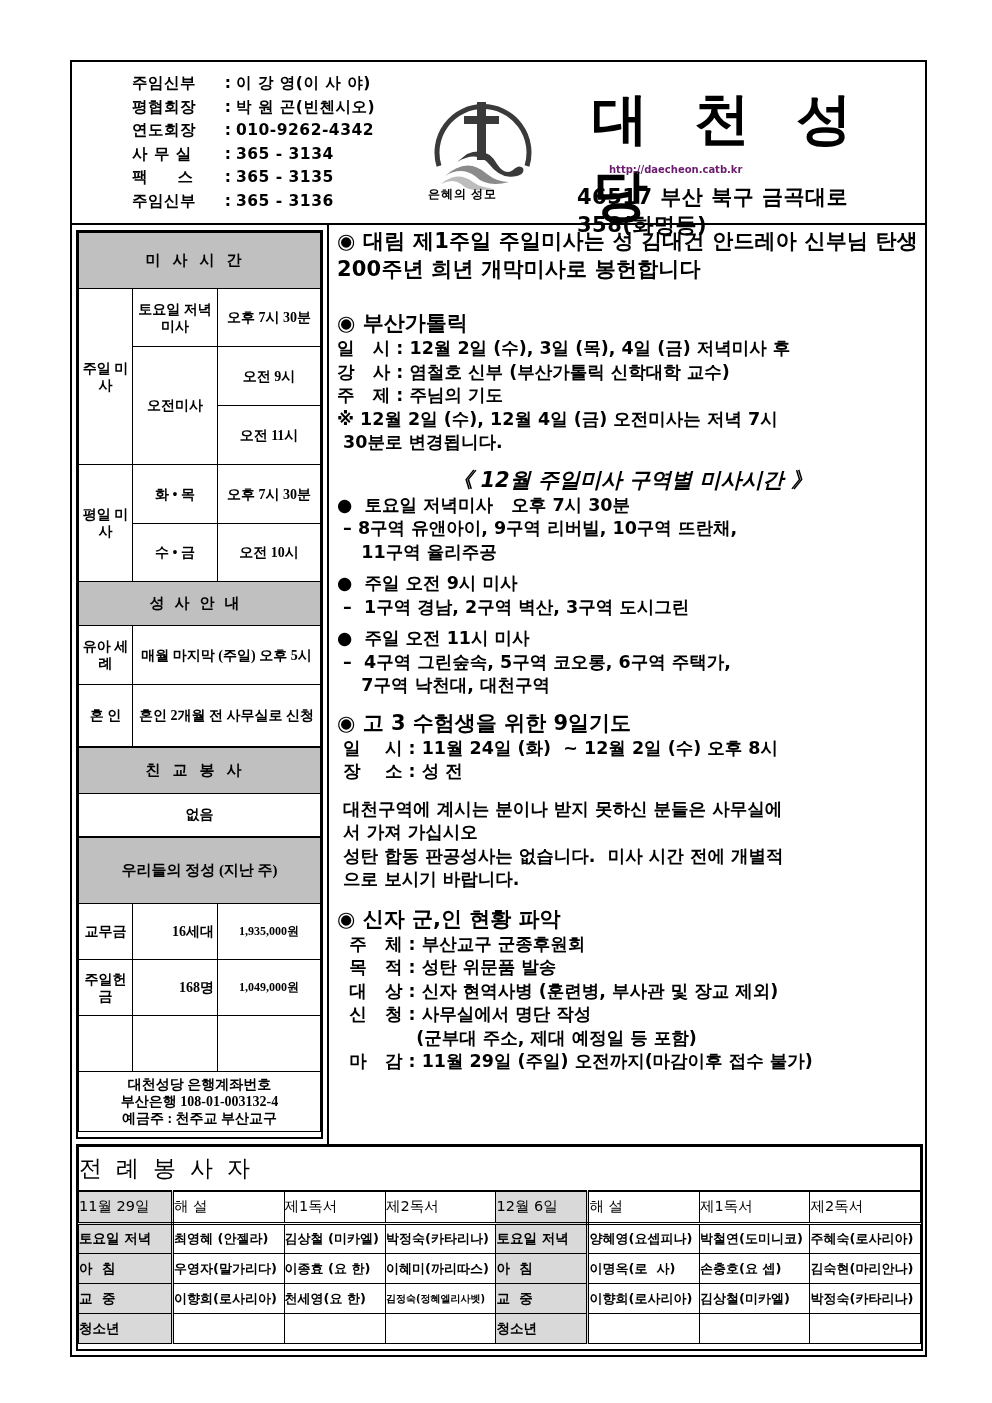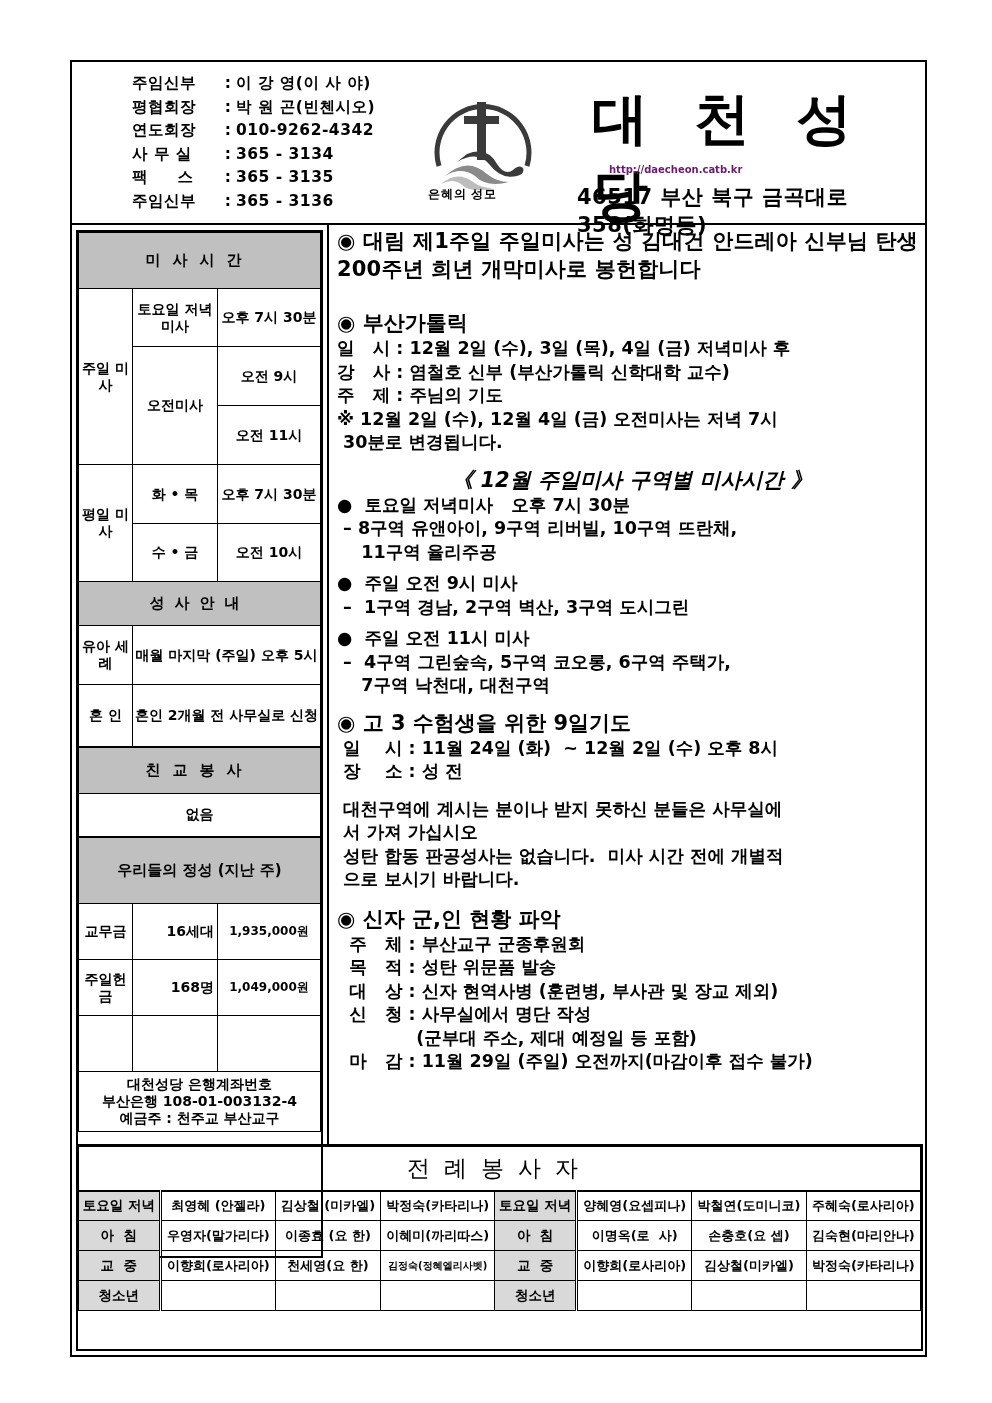--- a/index.html
+++ b/index.html
@@ -9,36 +9,36 @@
     .info { position: absolute; left: 20px; top: 10px; font-size: 15.5px; font-weight: bold; line-height: 23.5px; letter-spacing: 0.5px; }
     .info .row { display: flex; white-space: nowrap; }
     .info .k { width: 88px; display: inline-block; margin-left: 40px; }
     .info .sep { width: 16px; display: inline-block; text-align: center; }
     .logo { position: absolute; left: 355px; top: 22px; width: 110px; height: 120px; }
     .logo-cap { position: absolute; left: 356px; top: 124px; font-size: 12px; font-weight: bold; letter-spacing: 1px; font-family: Liberation Serif, serif; }
     .title { position: absolute; left: 520px; top: 20px; font-size: 56px; font-weight: bold; letter-spacing: 46px; }
     .url { position: absolute; left: 537px; top: 102px; font-size: 10px; color: #6a1b6e; font-weight: bold; }
     .addr { position: absolute; left: 505px; top: 121px; font-size: 21px; font-weight: bold; letter-spacing: 0.5px; }
 
-    .left { position: absolute; left: 4px; top: 168px; width: 247px; height: 1028px; border: 2px solid #000; }
+    .left { position: absolute; left: 4px; top: 168px; width: 247px; height: 909px; border: 2px solid #000; font-family: Liberation Serif, serif; }
     .right-div { position: absolute; left: 255px; top: 163px; width: 2px; height: 919px; background:#000; }
     table { border-collapse: collapse; width: 100%; }
     .left td { border: 1px solid #000; text-align: center; vertical-align: middle; font-size: 14px; font-weight: bold; line-height: 17px; }
     .gray { background: #c0c0c0; }
     .left .hdr { font-size: 15px; letter-spacing: 12px; height: 56px; }
     .bank { font-size: 14.5px; line-height: 17px; padding: 4px 0; }
 
     .main { position: absolute; left: 265px; top: 165px; width: 590px; font-weight: bold; }
     .big { font-size: 21px; line-height: 28px; letter-spacing: 0.2px; }
     .h2 { font-size: 21px; line-height: 27px; }
     .line { font-size: 17.5px; line-height: 23.5px; white-space: nowrap; }
     .center { text-align: center; font-style: italic; }
 
     .bottom { position: absolute; left: 4px; top: 1082px; width: 847px; height: 207px; border: 2px solid #000; }
-    .bt td { border: 1px solid #000; text-align: center; font-size: 13px; font-weight: bold; height: 30px; }
+    .bt td { border: 1px solid #000; text-align: left; font-size: 13px; font-weight: bold; height: 30px; }
     .bt .title-row td { height: 44px; font-size: 23px; font-weight: normal; letter-spacing: 14px; border-bottom: 2px solid #000; }
     .bt .lab { background: #d9d9d9; font-size: 13.5px; }
     .bt .hd td { font-size: 14.5px; font-weight: normal; height: 33px; border-bottom: 3px double #000; }
     .bt .hd td.lab { font-weight: normal; }
     .dbl { border-right: 3px double #000 !important; }
     .tiny { font-size: 10px !important; }
   </style>
 </head>
 <body>
 
@@ -203,20 +203,30 @@
     <div class="line" style="white-space:pre">             (군부대 주소, 제대 예정일 등 포함)</div>
     <div class="line" style="white-space:pre">  마   감 : 11월 29일 (주일) 오전까지(마감이후 접수 불가)</div>
   </div>
 
   <div class="bottom">
     <table class="bt">
       <tbody>
           <tr class="title-row">
             <td colspan="8">전례봉사자</td>
           </tr>
+      <tr class="hd">
+        <td class="lab dbl" style="width:94px">11월 29일</td>
+        <td>해 설</td>
+        <td>제1독서</td>
+        <td>제2독서</td>
+        <td class="lab dbl" style="width:92px">12월 6일</td>
+        <td>해 설</td>
+        <td>제1독서</td>
+        <td>제2독서</td>
+      </tr>
       <tr>
         <td class="lab dbl">토요일 저녁</td>
         <td>최영혜 (안젤라)</td>
         <td>김상철 (미카엘)</td>
         <td>박정숙(카타리나)</td>
         <td class="lab dbl">토요일 저녁</td>
         <td>양혜영(요셉피나)</td>
         <td>박철연(도미니코)</td>
         <td>주혜숙(로사리아)</td>
       </tr>

